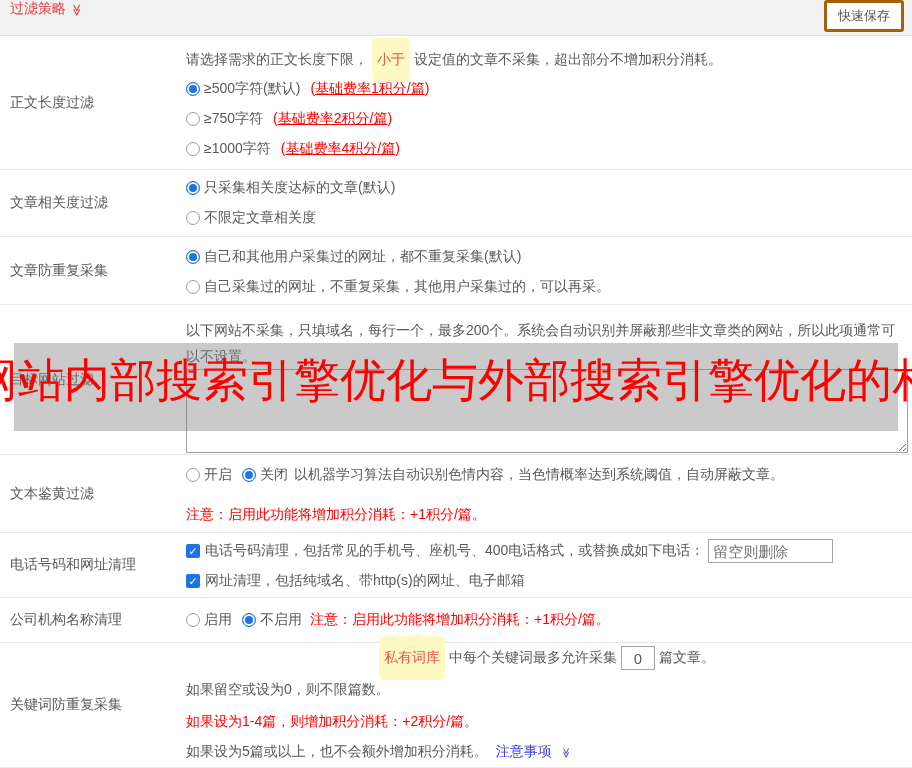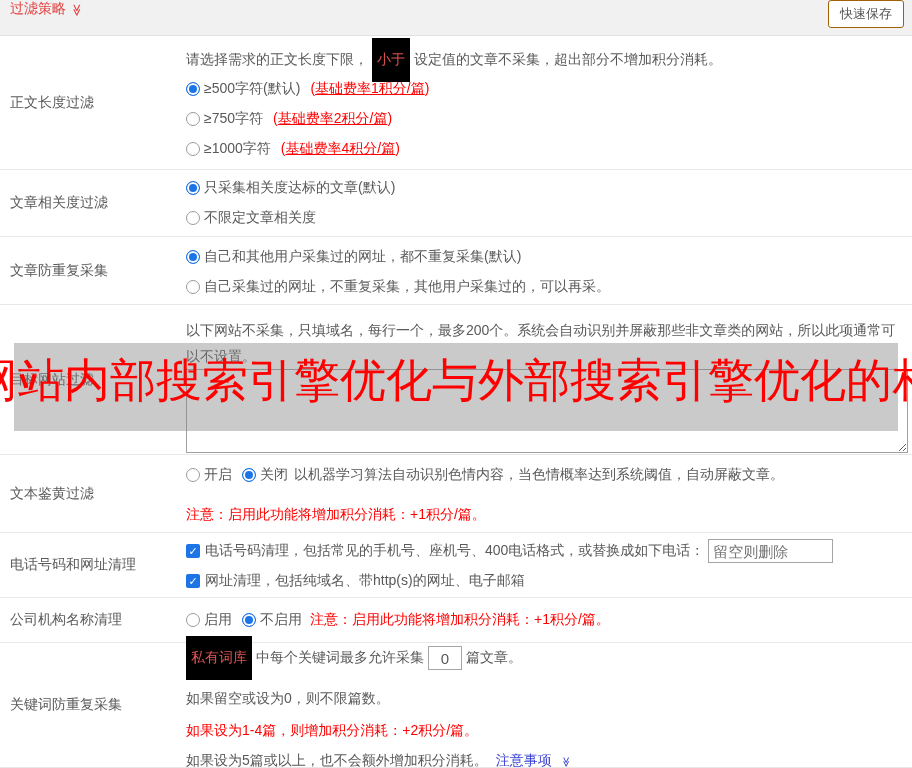--- a/index.html
+++ b/index.html
@@ -6,21 +6,21 @@
   body{
     width:912px;height:768px;overflow:hidden;position:relative;background:#fff;
     font-family:"Liberation Sans","DejaVu Sans",sans-serif;font-size:14px;color:#595959;
   }
   
   .topbar{height:36px;background:#f1f1f1;border-bottom:1px solid #e2e2e2;
     display:flex;align-items:flex-start;justify-content:space-between;
     padding:0 8px 0 10px;box-sizing:border-box;}
   .page-title{color:#e33e3e;font-size:14px;display:flex;align-items:center;gap:5px;}
   .dbl-chevron{display:inline-block;transform:rotate(90deg);font-size:12px;line-height:1;margin-top:2px;}
-  .save-btn{background:#fff;border:1px solid #a16207;border-radius:3px;padding:4px 11px;
+  .save-btn{background:#fff;border:3px solid #a16207;border-radius:3px;padding:4px 11px;
     font-size:13px;color:#555;cursor:pointer;font-family:inherit;}
   
   .row{display:flex;border-bottom:1px solid #e8e8e8;box-sizing:border-box;}
   .row:last-child{border-bottom:none;}
   .row-label{width:186px;flex-shrink:0;box-sizing:border-box;padding:8px 10px;
     display:flex;align-items:center;color:#595959;}
   .row-content{flex:1;box-sizing:border-box;padding-right:4px;}
   .line{height:30px;display:flex;align-items:center;white-space:nowrap;}
   .r1{height:134px}.r2{height:67px}.r3{height:68px}.r4{height:150px}
   .r5{height:78px}.r6{height:65px}.r7{height:45px}.r8{height:125px}
@@ -31,21 +31,21 @@
   .desc-line{height:28px;display:flex;align-items:center;white-space:nowrap;}
   
   .radio{width:14px;height:14px;border-radius:50%;border:1px solid #9b9b9b;background:#fff;
     display:inline-block;box-sizing:border-box;margin-right:4px;flex-shrink:0;cursor:pointer;}
   .radio.checked{border:1px solid #1d74e7;background:#1d74e7;box-shadow:inset 0 0 0 2px #fff;}
   .checkbox{width:14px;height:14px;background:#1d74e7;border-radius:2px;color:#fff;
     font-size:11px;line-height:14px;text-align:center;display:inline-block;
     margin-right:5px;flex-shrink:0;cursor:pointer;}
   .red{color:#f00;}
   .u{text-decoration:underline;}
-  .badge{color:#e25454;background:#000000;padding:13px 5px;margin:0 4px;}
+  .badge{color:#e25454;background:#fef9c3;padding:13px 5px;margin:0 4px;border-radius:6px;}
   .text-input{border:1px solid #a5a5a5;height:20px;font-size:15px;color:#9a9a9a;
     padding:1px 4px;font-family:inherit;box-sizing:content-box;}
   .phone-input{width:115px;margin-left:4px;}
   .num-input{width:24px;text-align:center;color:#595959;margin:0 4px;}
   .site-textarea{display:block;width:722px;height:84px;box-sizing:border-box;
     border:1px solid #a0a0a0;margin-top:0;font-family:inherit;font-size:13px;resize:both;}
   .note-link{color:#3b45d2;cursor:pointer;display:inline-flex;align-items:center;gap:9px;margin-left:8px;}
   .note-link .dbl-chevron{font-size:10px;margin-top:1px;}
   .gap{display:inline-block;width:10px;}
   
@@ -173,21 +173,21 @@
       <span>不启用</span>
       <span style="width:8px;display:inline-block;"></span>
       <span class="red">注意：启用此功能将增加积分消耗：+1积分/篇。</span>
     </div>
   </div>
 </div>
 
 <div class="row r8">
   <div class="row-label">关键词防重复采集</div>
   <div class="row-content">
-    <div class="line" style="margin-bottom:11px;">
+    <div class="line" style="margin-bottom:2px;justify-content:center;">
       <span class="badge" style="margin-left:0;">私有词库</span>
       <span>中每个关键词最多允许采集</span>
       <input class="text-input num-input" value="0" style="">
       <span>篇文章。</span>
     </div>
     <div class="line" style="margin-bottom:2px;">如果留空或设为0，则不限篇数。</div>
     <div class="line red" style="margin-bottom:0;">如果设为1-4篇，则增加积分消耗：+2积分/篇。</div>
     <div class="line" style="margin-bottom:2px;">
       <span>如果设为5篇或以上，也不会额外增加积分消耗。</span>
       <span class="note-link">

